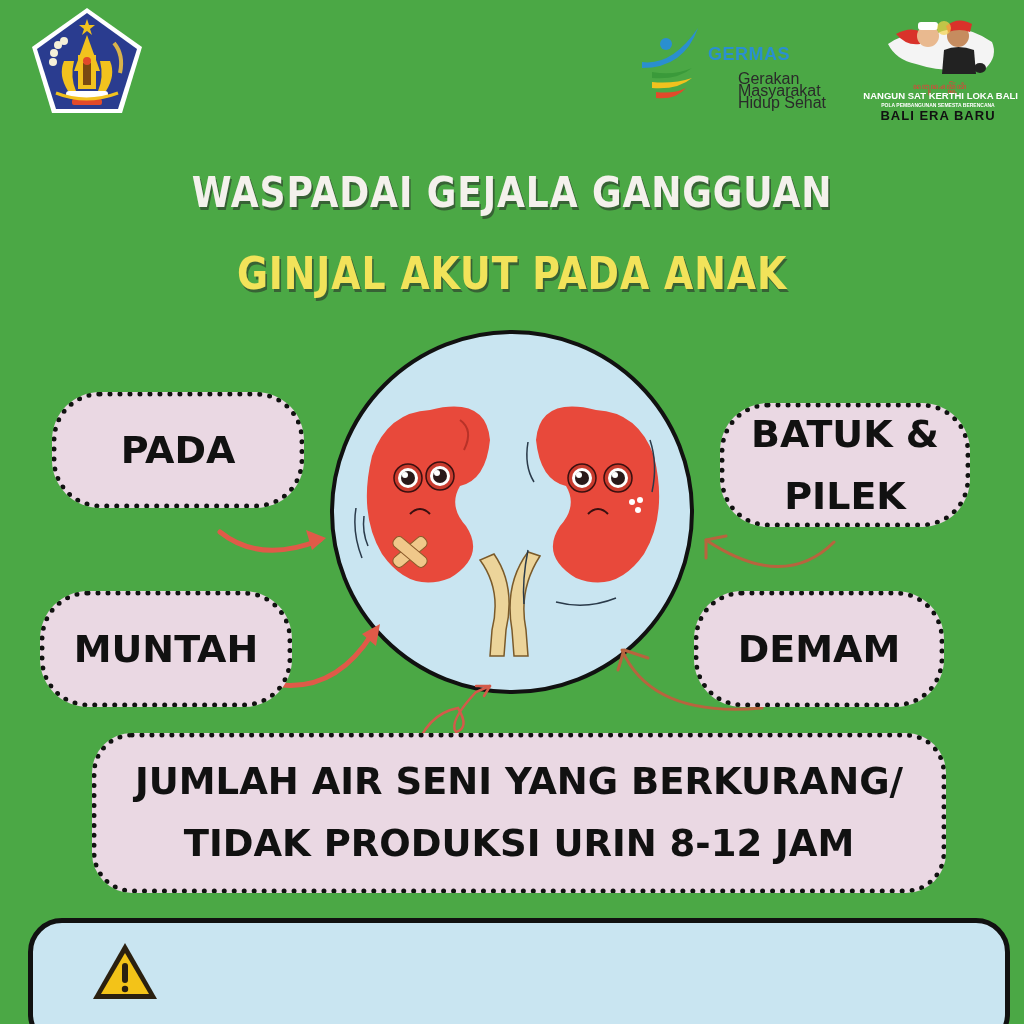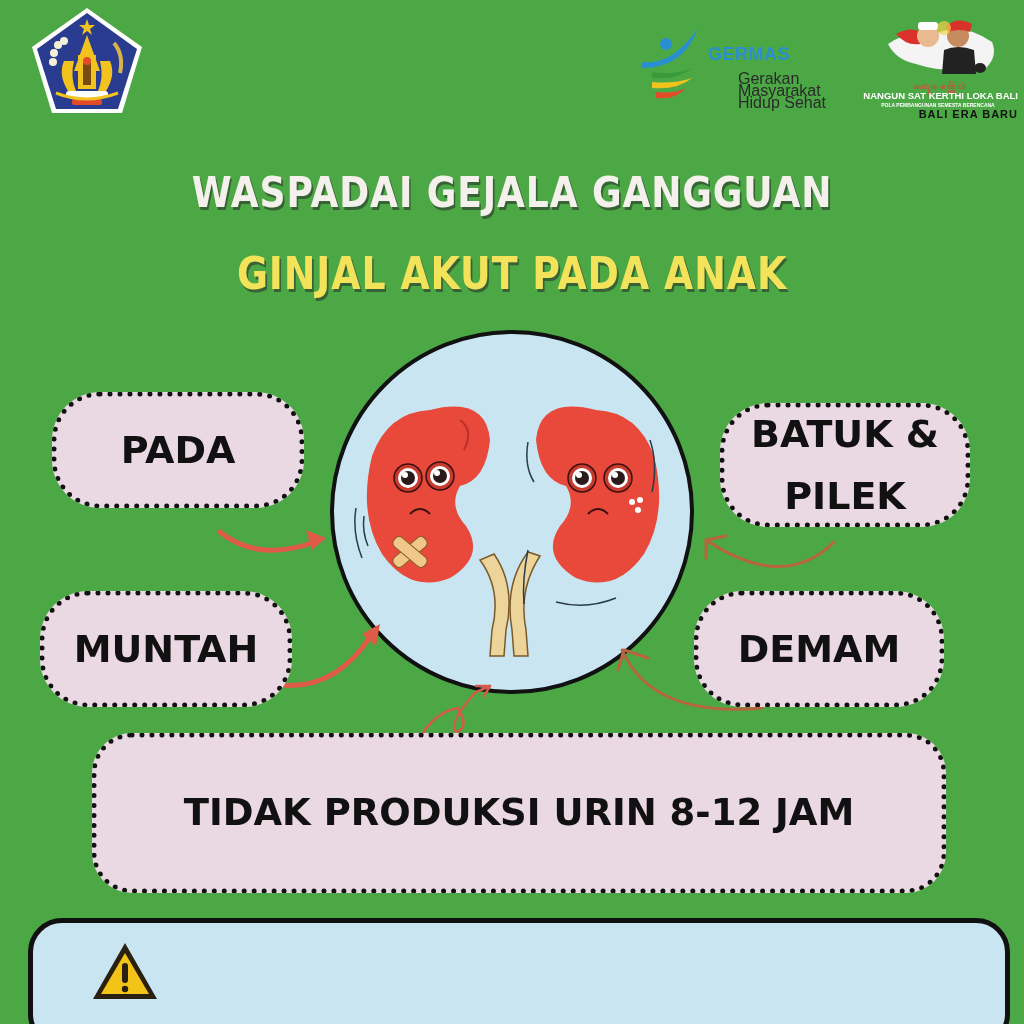--- a/index.html
+++ b/index.html
@@ -37,23 +37,23 @@
     position: absolute; left: 0; top: 80px; width: 160px; text-align: right;
     font-family: "Liberation Sans", sans-serif; font-weight: bold;
     font-size: 9.5px; color: #ffffff;
   }
   .bali-line2 {
     position: absolute; left: 0; top: 92px; width: 160px; text-align: center;
     font-family: "Liberation Sans", sans-serif; font-weight: bold;
     font-size: 5px; color: #ffffff;
   }
   .bali-line3 {
-    position: absolute; left: 0; top: 98px; width: 160px; text-align: right;
-    font-family: "Liberation Sans", sans-serif; font-weight: bold;
-    font-size: 11px; color: #111; letter-spacing: 1px;
+    position: absolute; left: 0; top: 98px; width: 160px; text-align: center;
+    font-family: "Liberation Sans", sans-serif; font-weight: bold;
+    font-size: 13px; color: #111; letter-spacing: 1px;
   }
 
   
   .title {
     left: 0; width: 1024px; text-align: center;
     font-family: "DejaVu Sans", sans-serif; font-weight: bold;
     letter-spacing: 1px;
   }
   .title-1 {
     top: 168px; font-size: 42px; color: #f4f1ec;
@@ -251,20 +251,21 @@
   <span>BATUK &amp;</span>
   <span>PILEK</span>
 </div>
 <div class="abs pill pill-muntah">
   <span>MUNTAH</span>
 </div>
 <div class="abs pill pill-demam">
   <span>DEMAM</span>
 </div>
 <div class="abs pill pill-urine">
+  <span>JUMLAH AIR SENI YANG BERKURANG/</span>
   <span>TIDAK PRODUKSI URIN 8-12 JAM</span>
 </div>
 
 <div class="abs warning">
   <svg class="warn-icon" viewBox="0 0 72 64">
     <polygon points="36,4 68,60 4,60" fill="#2a2010"></polygon>
     <polygon points="36,14 60,55 12,55" fill="#f3c318"></polygon>
     <rect x="33" y="24" width="6" height="20" rx="3" fill="#2a2010"></rect>
     <circle cx="36" cy="50" r="3.2" fill="#2a2010"></circle>
   </svg>

